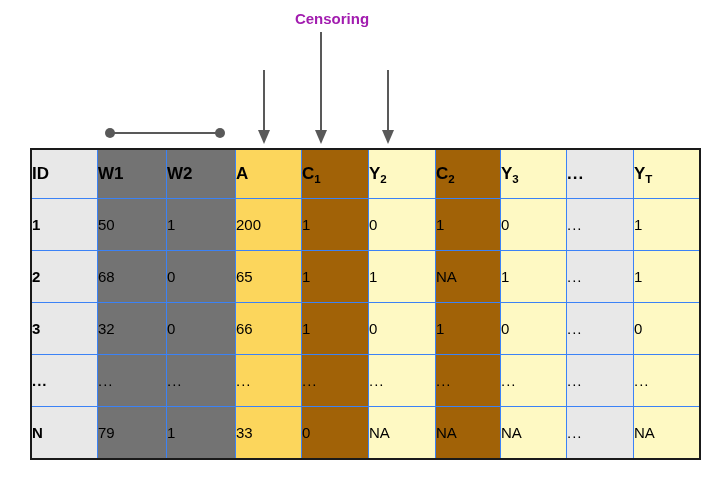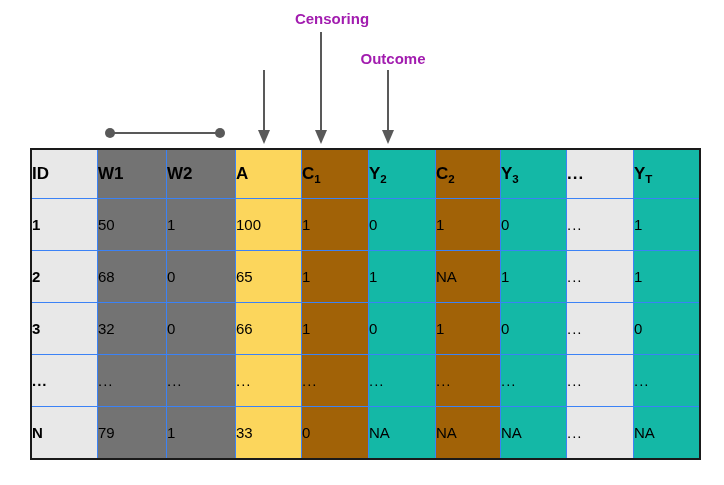--- a/index.html
+++ b/index.html
@@ -66,21 +66,21 @@
   #data-table thead th {
     font-weight: bold;
     font-size: 17px;
     height: 48px;
   }
   
   .c-id    { background: #e8e8e8; }
   .c-blue  { background: #737373; }
   .c-yellow{ background: #fcd65c; }
   .c-gray  { background: #a16207; }
-  .c-red   { background: #14b8a6; }
+  .c-red   { background: #fef9c3; }
   .c-light { background: #e8e8e8; }
 
   #data-table tbody td.c-id { font-weight: bold; }
 
   
   .w-id    { width: 65px; }
   .w-w1    { width: 68px; }
   .w-w2    { width: 68px; }
   .w-a     { width: 65px; }
   .w-c1    { width: 66px; }
@@ -99,21 +99,20 @@
   .ell { letter-spacing: 1px; }
 </style>
 </head>
 <body>
 
 <div id="stage">
 
   <div class="annot-label" style="left:272px; top:10px; width:120px;">Censoring</div>
 
 
-  <div class="annot-label" style="left:338px; top:50px; width:110px;">Outcome</div>
 
 
   <svg class="bracket" style="left:100px; top:125px;" width="130" height="16">
     <line x1="10" y1="8" x2="120" y2="8" stroke="#595959" stroke-width="2"></line>
     <circle cx="10" cy="8" r="5" fill="#595959"></circle>
     <circle cx="120" cy="8" r="5" fill="#595959"></circle>
   </svg>
 
   <svg class="arrow" style="left:256px; top:70px;" width="16" height="76">
     <line x1="8" y1="0" x2="8" y2="62" stroke="#595959" stroke-width="2"></line>
@@ -163,21 +162,21 @@
         <th class="c-red w-yt">
           <span>Y</span><sub>T</sub>
         </th>
       </tr>
     </thead>
     <tbody>
       <tr>
         <td class="c-id">1</td>
         <td class="c-blue">50</td>
         <td class="c-blue">1</td>
-        <td class="c-yellow">100</td>
+        <td class="c-yellow">200</td>
         <td class="c-gray">1</td>
         <td class="c-red">0</td>
         <td class="c-gray">1</td>
         <td class="c-red">0</td>
         <td class="c-light ell">...</td>
         <td class="c-red">1</td>
       </tr>
       <tr>
         <td class="c-id">2</td>
         <td class="c-blue">68</td>

